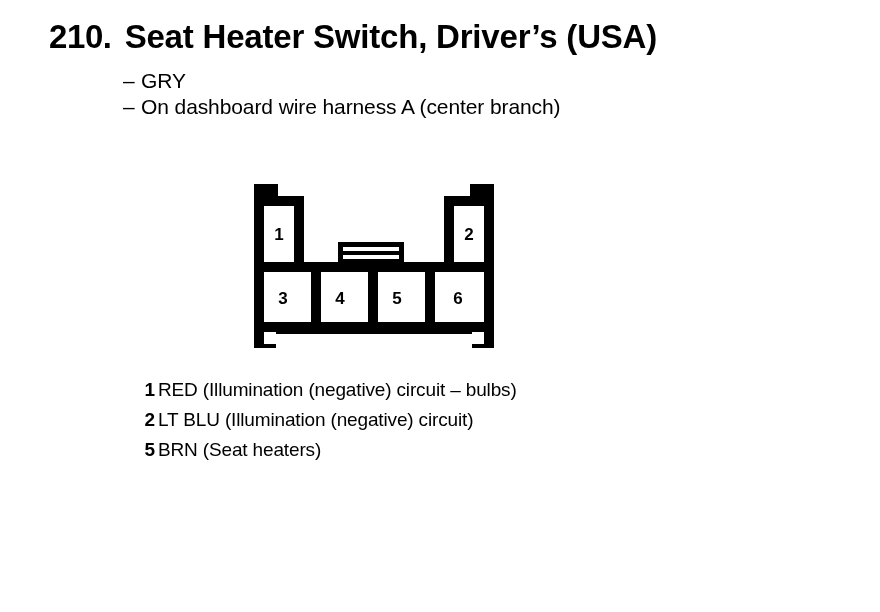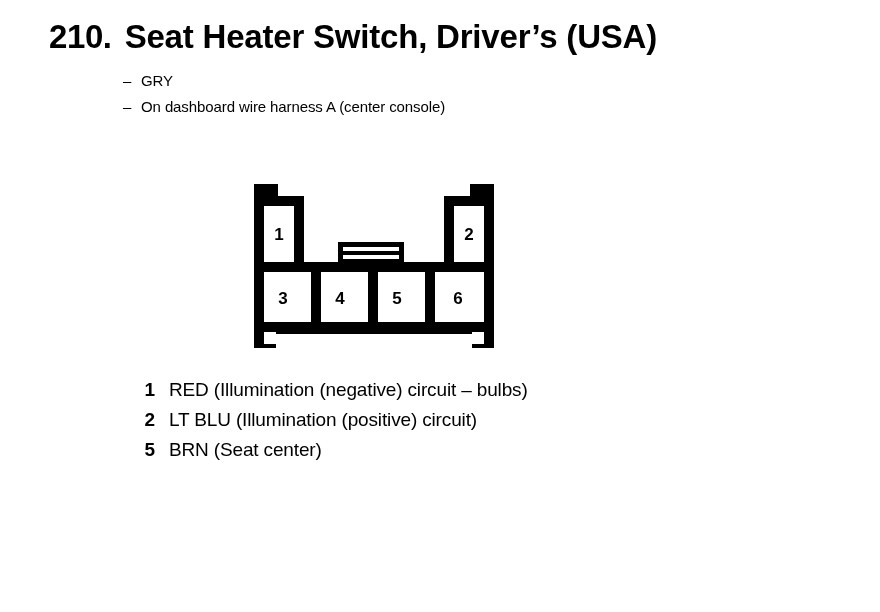--- a/index.html
+++ b/index.html
@@ -40,21 +40,21 @@
   }
 
   
   #attributes {
     position: absolute;
     left: 123px;
     top: 68px;
     width: 700px;
   }
   .attr-line {
-    font-size: 15px;
+    font-size: 21px;
     line-height: 26px;
     white-space: nowrap;
     letter-spacing: -0.1px;
   }
   .attr-dash {
     display: inline-block;
     width: 18px;
   }
 
   
@@ -89,36 +89,36 @@
     white-space: nowrap;
     letter-spacing: -0.15px;
   }
   .pin-num {
     display: inline-block;
     width: 22px;
     text-align: right;
     font-weight: bold;
   }
   .pin-desc {
-    margin-left: 14px;
+    margin-left: 3px;
   }
 </style>
 </head>
 <body>
 
 <div id="title-block">
   <span class="title-num">210.</span><span class="title-text">Seat Heater Switch, Driver’s (USA)</span>
 </div>
 
 <div id="attributes">
   <div class="attr-line">
     <span class="attr-dash">–</span><span>GRY</span>
   </div>
   <div class="attr-line">
-    <span class="attr-dash">–</span><span>On dashboard wire harness A (center console)</span>
+    <span class="attr-dash">–</span><span>On dashboard wire harness A (center branch)</span>
   </div>
 </div>
 
 <div id="connector">
   <svg width="248" height="168" viewBox="0 0 248 168" shape-rendering="crispEdges">
 
     <path fill="#000000" d="M 4 2
              L 28 2
              L 28 14
              L 54 14
@@ -172,18 +172,18 @@
     <text class="cav-num" x="147" y="122">5</text>
     <text class="cav-num" x="208" y="122">6</text>
   </svg>
 </div>
 
 <div id="pin-legend">
   <div class="pin-row">
     <span class="pin-num">1</span><span class="pin-desc">RED (Illumination (negative) circuit – bulbs)</span>
   </div>
   <div class="pin-row">
-    <span class="pin-num">2</span><span class="pin-desc">LT BLU (Illumination (positive) circuit)</span>
+    <span class="pin-num">2</span><span class="pin-desc">LT BLU (Illumination (negative) circuit)</span>
   </div>
   <div class="pin-row">
-    <span class="pin-num">5</span><span class="pin-desc">BRN (Seat center)</span>
+    <span class="pin-num">5</span><span class="pin-desc">BRN (Seat heaters)</span>
   </div>
 </div>
 
 </body></html>

